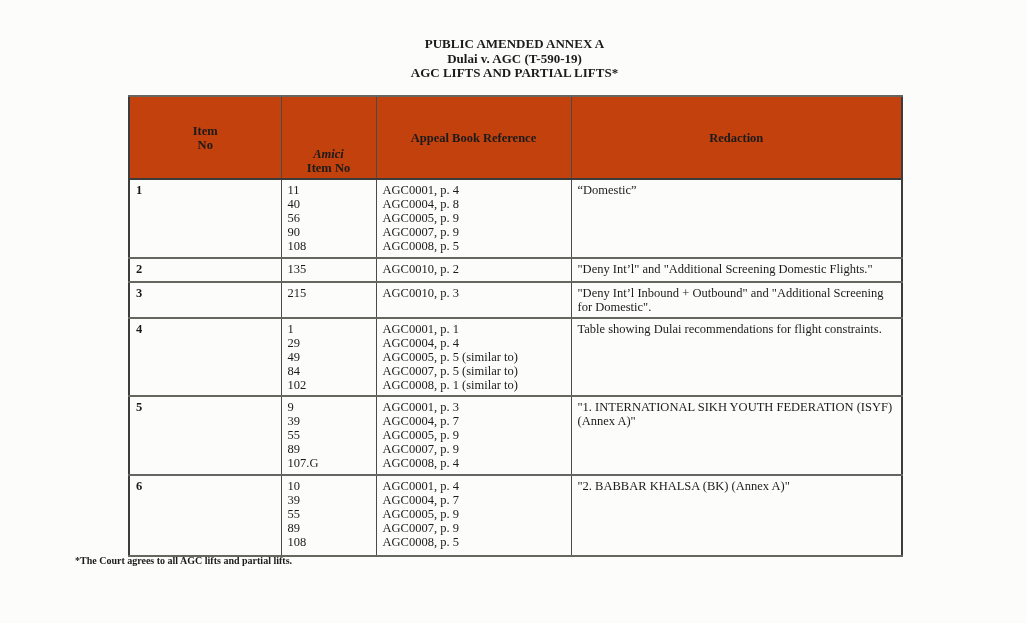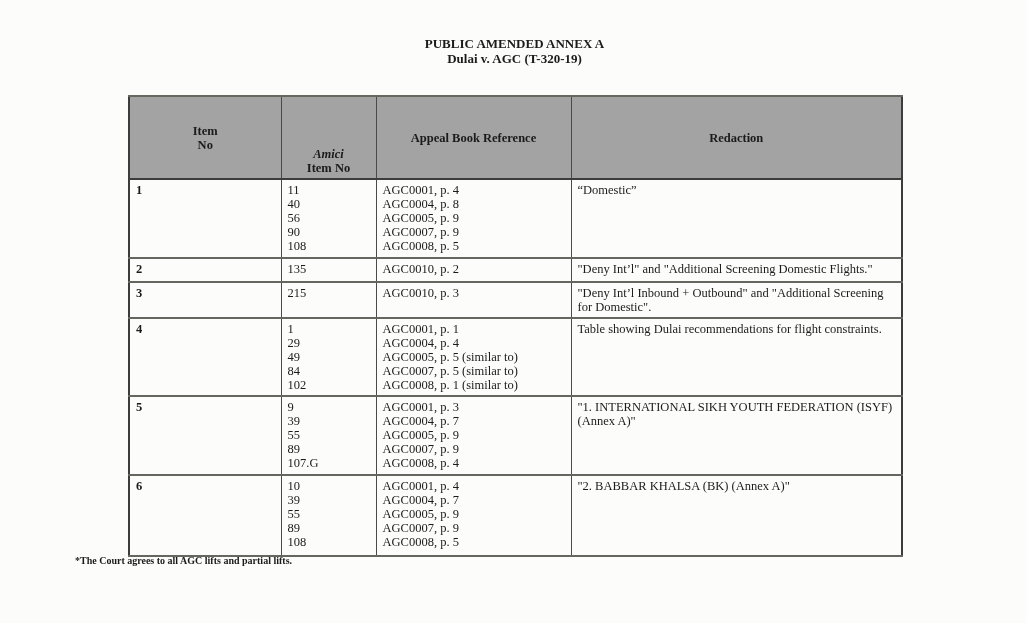--- a/index.html
+++ b/index.html
@@ -41,21 +41,21 @@
     border-left: 1px solid #4a4a4a;
     border-right: 1px solid #4a4a4a;
     border-top: 2px solid #67655f;
     border-bottom: 2px solid #67655f;
     font-size: 12.5px;
     line-height: 14px;
     padding: 3px 6px 3px 6px;
     overflow: hidden;
   }
   table.annex thead th {
-    background: #a3a3a3;
+    background: #c2410c;
     font-weight: bold;
     text-align: center;
     vertical-align: middle;
     height: 47px;
     border-bottom: 2px solid #3c3c3c;
   }
   table.annex tbody td {
     vertical-align: top;
     text-align: left;
   }
@@ -92,21 +92,22 @@
     font-size: 10px;
   }
 </style>
 </head>
 <body>
 
 <div class="sheet">
 
   <div class="title-block">
     <div>PUBLIC AMENDED ANNEX A</div>
-    <div>Dulai v. AGC (T-320-19)</div>
+    <div>Dulai v. AGC (T-590-19)</div>
+    <div>AGC LIFTS AND PARTIAL LIFTS*</div>
   </div>
 
   <table class="annex">
     <colgroup>
       <col style="width:152px">
       <col style="width:95px">
       <col style="width:195px">
       <col style="width:331px">
     </colgroup>
     <thead>

